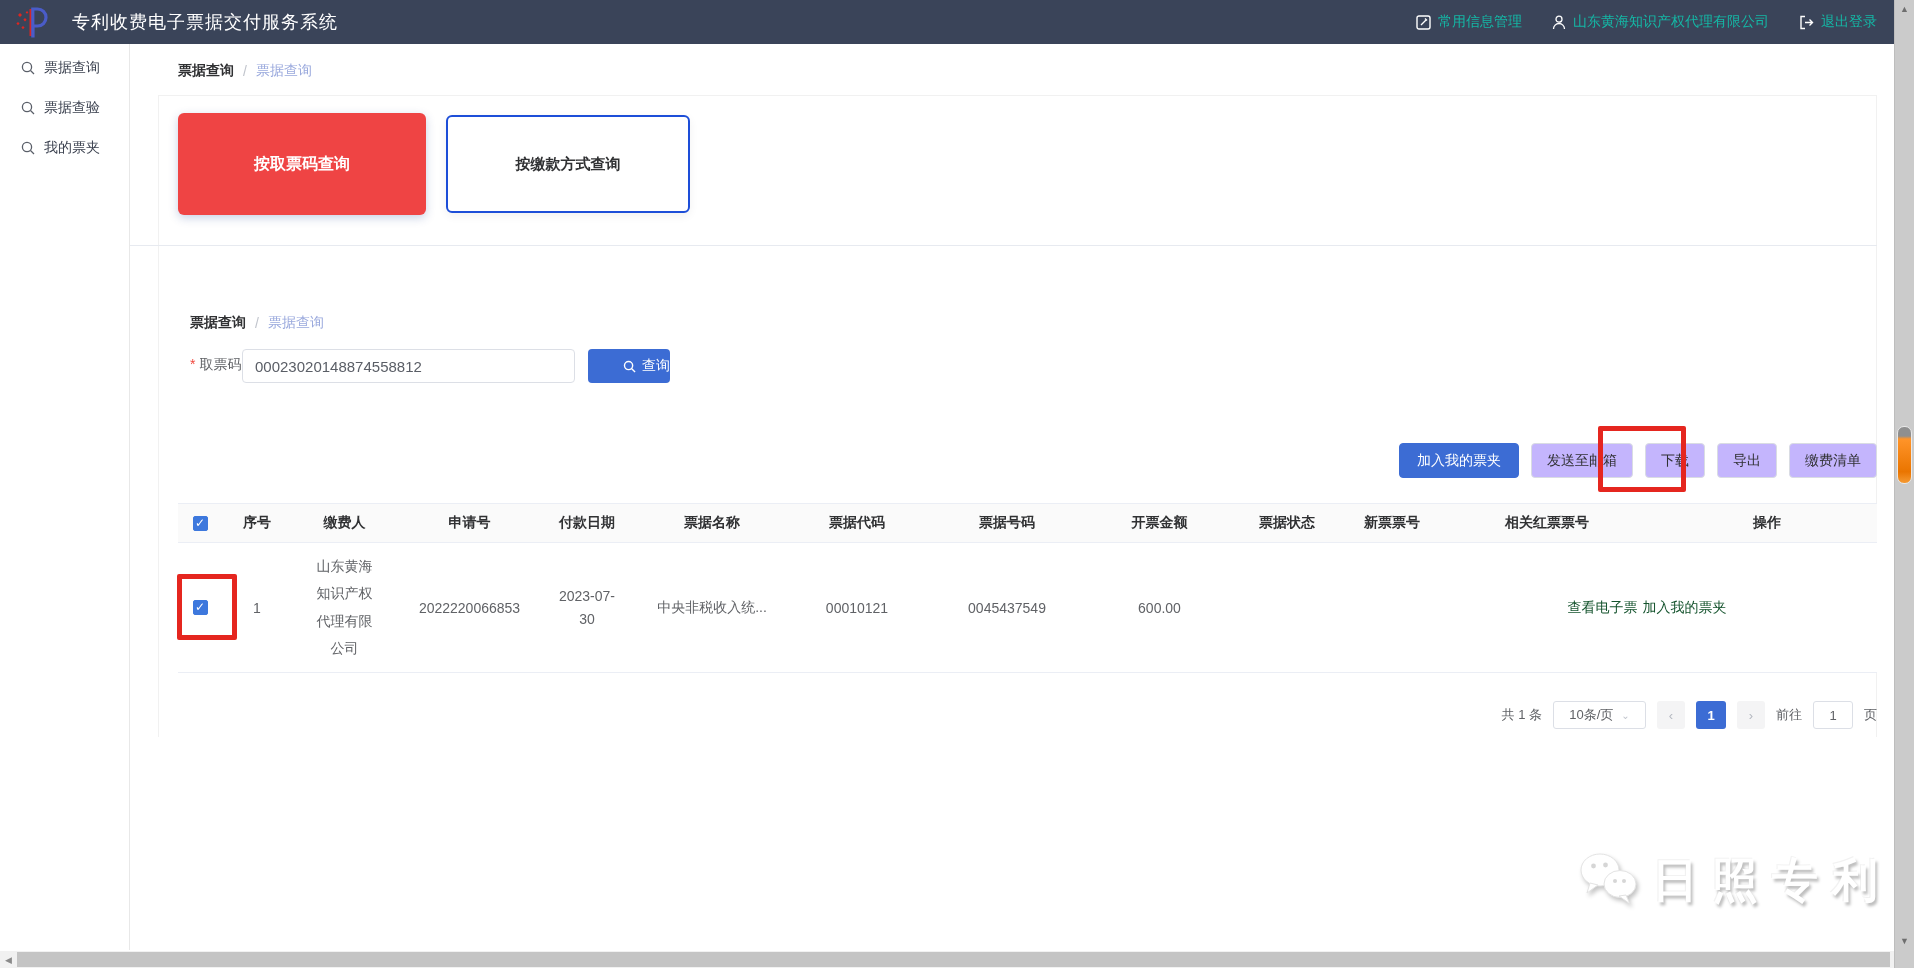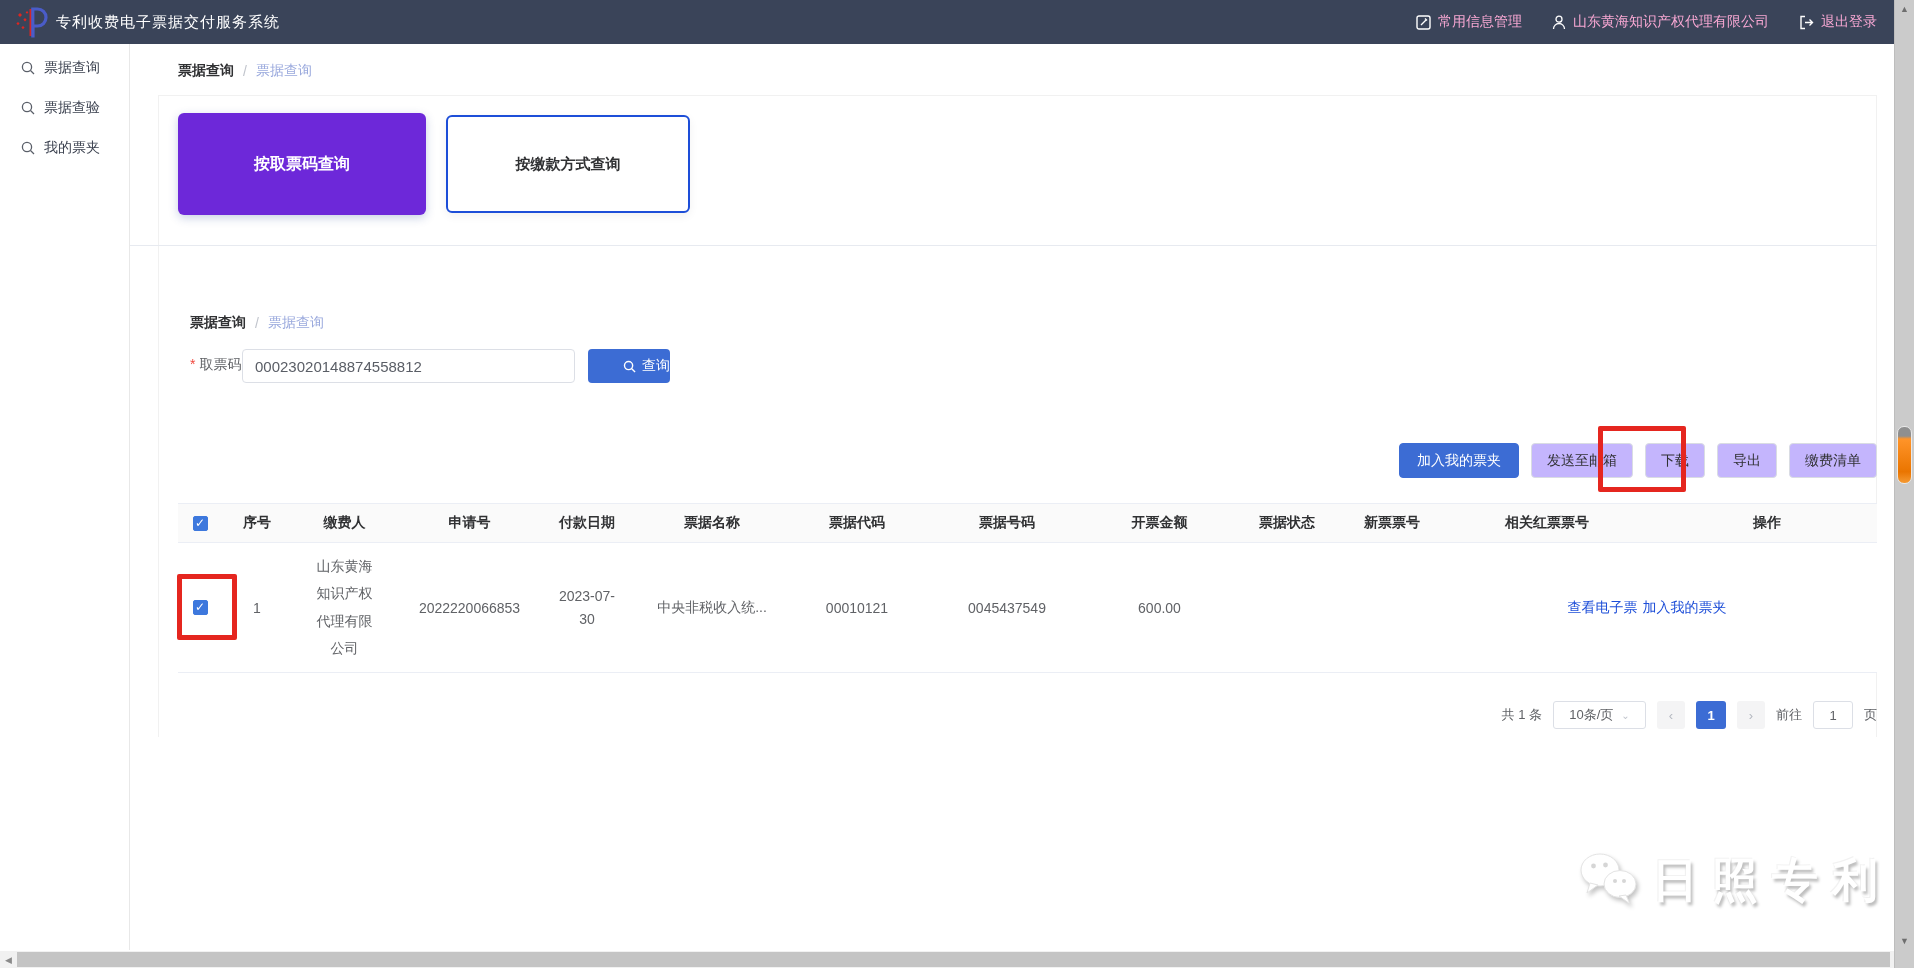--- a/index.html
+++ b/index.html
@@ -3,23 +3,23 @@
 <meta charset="utf-8">
 <style>
   * { margin:0; padding:0; box-sizing:border-box; }
   html,body { width:1914px; height:968px; overflow:hidden; }
   body { font-family:"Liberation Sans","DejaVu Sans",sans-serif; background:#fff; color:#303133; }
   #app { position:relative; width:1914px; height:968px; background:#fff; overflow:hidden; }
 
   
   .topbar { position:absolute; left:0; top:0; width:1914px; height:44px; background:#3a4459; display:flex; align-items:center; z-index:6; }
   .logo { margin-left:14px; width:34px; height:34px; flex:0 0 auto; }
-  .app-title { margin-left:8px; color:#fff; font-size:15px; letter-spacing:1px; }
+  .app-title { margin-left:24px; color:#fff; font-size:18px; letter-spacing:1px; }
   .topnav { position:absolute; right:37px; top:0; height:44px; display:flex; align-items:center; gap:30px; }
-  .topnav .nav-item { display:flex; align-items:center; gap:7px; color:#f9a8d4; font-size:14px; cursor:pointer; white-space:nowrap;font-family:Liberation Serif, serif; }
+  .topnav .nav-item { display:flex; align-items:center; gap:7px; color:#14b8a6; font-size:14px; cursor:pointer; white-space:nowrap;font-family:Liberation Serif, serif; }
   .topnav svg { display:block; }
 
   
   .sidebar { position:absolute; left:0; top:44px; width:130px; height:906px; background:#fff; border-right:1px solid #e8e8e8; padding-top:4px; }
   .side-item { height:40px; display:flex; align-items:center; gap:9px; padding-left:21px; font-size:14px; color:#3c4250; cursor:pointer; }
   .side-item svg { flex:0 0 auto; }
 
   
   .crumb { position:absolute; left:178px; top:62px; font-size:14px; display:flex; gap:9px; align-items:center; }
   .crumb .root { color:#303133; font-weight:700; }
@@ -28,21 +28,21 @@
   .crumb2 { position:absolute; left:190px; top:314px; font-size:14px; display:flex; gap:9px; align-items:center; }
   .crumb2 .root { color:#303133; font-weight:700; }
   .crumb2 .sep { color:#c0c4cc; }
   .crumb2 .cur { color:#9aa9dd; }
 
   
   .panel { position:absolute; left:158px; top:95px; width:1719px; height:642px; background:#fff; border:1px solid #f1f1f1; border-bottom:none; }
   .divider { position:absolute; left:130px; top:245px; width:1747px; height:1px; background:#e7eaf0; }
 
   
-  .tab-blue { position:absolute; left:178px; top:113px; width:248px; height:102px; background:#6d28d9; border-radius:6px;
+  .tab-blue { position:absolute; left:178px; top:113px; width:248px; height:102px; background:#ef4444; border-radius:6px;
               box-shadow:0 3px 10px rgba(40,70,150,.25); display:flex; align-items:center; justify-content:center;
               color:#fff; font-size:16px; font-weight:700; cursor:pointer; z-index:2; }
   .tab-white { position:absolute; left:446px; top:115px; width:244px; height:98px; background:#fff; border:2px solid #1d4ed8; border-radius:6px;
                box-shadow:0 3px 10px rgba(0,0,0,.06); display:flex; align-items:center; justify-content:center;
                color:#303133; font-size:15px; font-weight:700; cursor:pointer; z-index:2; }
 
   
   .form-label { position:absolute; left:190px; top:356px; font-size:14px; color:#606266; }
   .form-label .req { color:#f0463c; margin-right:4px; }
   .qinput { position:absolute; left:242px; top:349px; width:333px; height:34px; border:1px solid #dcdfe6; border-radius:4px;
@@ -59,21 +59,21 @@
   
   .table { position:absolute; left:178px; top:503px; width:1699px; font-size:14px; z-index:1; }
   .trow { display:flex; width:1699px; }
   .thead { background:#fafafa; border-top:1px solid #ebeef5; border-bottom:1px solid #ebeef5; height:40px; font-weight:700; color:#303133; }
   .tbody { height:130px; border-bottom:1px solid #ebeef5; color:#606266; background:#fff; }
   .cell { display:flex; align-items:center; justify-content:center; text-align:center; padding:0 4px; }
   .c0{width:44px} .c1{width:70px} .c2{width:105px} .c3{width:145px} .c4{width:90px} .c5{width:160px} .c6{width:130px}
   .c7{width:170px} .c8{width:135px} .c9{width:120px} .c10{width:90px} .c11{width:220px} .c12{width:220px}
   .wrap-narrow { max-width:62px; line-height:1.95; word-break:break-all; }
   .wrap-date { max-width:60px; line-height:1.6; word-break:break-all; }
-  .link { color:#1d4ed8; cursor:pointer; white-space:nowrap; }
+  .link { color:#14532d; cursor:pointer; white-space:nowrap; }
   .ops { display:flex; gap:5px; }
 
   
   .cb { width:15px; height:15px; background:#3d78dd; border:1px solid #3d78dd; border-radius:2px; color:#fff; font-size:12px;
         line-height:13px; text-align:center; cursor:pointer; }
 
   
   .hl { position:absolute; border:5px solid #e5261f; border-radius:2px; z-index:9; pointer-events:none; }
   .hl-download { left:1598px; top:426px; width:88px; height:66px; }
   .hl-checkbox { left:177px; top:574px; width:60px; height:66px; }

